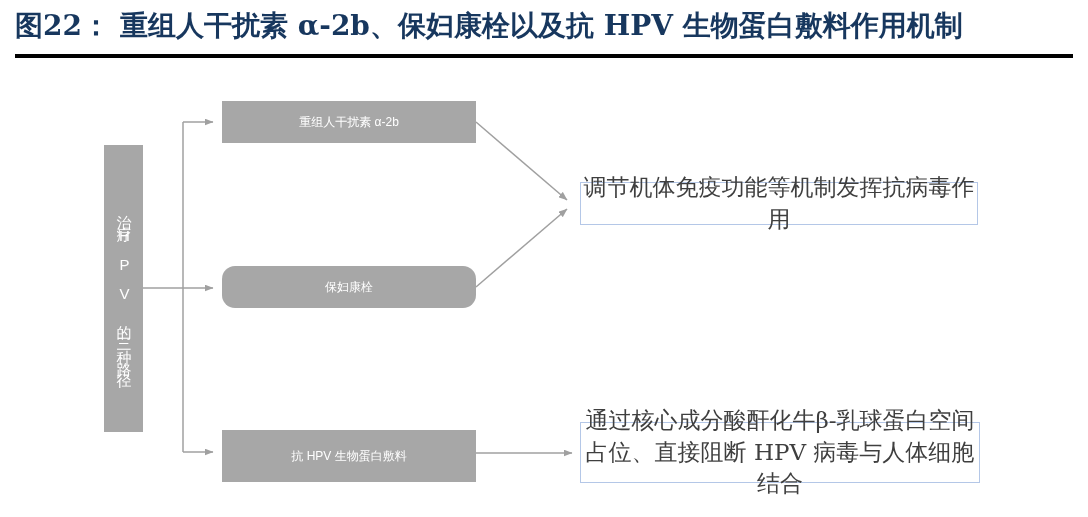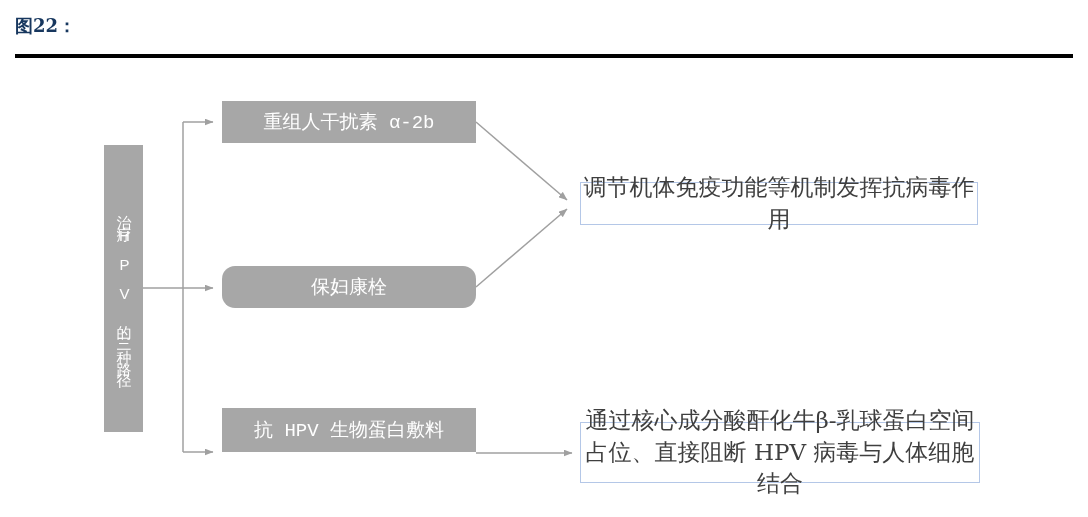--- a/index.html
+++ b/index.html
@@ -19,21 +19,21 @@
   .fig-header {
     position: absolute;
     left: 15px;
     top: 10px;
     display: flex;
     align-items: flex-start;
     gap: 10px;
     color: var(--title-color, #17375e);
     font-family: "DejaVu Serif", "Liberation Serif", serif;
     font-weight: bold;
-    font-size: 18px;
+    font-size: 28px;
     line-height: 32px;
     white-space: nowrap;
   }
   .rule {
     position: absolute;
     left: 15px;
     top: 54px;
     width: 1058px;
     height: 4px;
     background: var(--rule-color, #000000);
@@ -57,26 +57,26 @@
     height: 287px;
     font-size: 15px;
     writing-mode: vertical-rl;
     text-orientation: upright;
     letter-spacing: 12px;
     font-family: "Liberation Sans", sans-serif;
   }
   .path-box {
     left: 222px;
     width: 254px;
-    font-size: 19px;
-    font-family: Liberation Mono, monospace;
+    font-size: 12px;
+    font-family: Liberation Sans, sans-serif;
   }
   .path-a { top: 101px; height: 42px; }
   .path-b { top: 266px; height: 42px; border-radius: 13px; }
-  .path-c { top: 408px; height: 44px; }
+  .path-c { top: 430px; height: 52px; }
 
   .outcome-box {
     position: absolute;
     left: 580px;
     background: #ffffff;
     border: 1px solid var(--outcome-border, #b4c7e7);
     color: var(--outcome-text, #3f3f3f);
     display: flex;
     align-items: center;
     justify-content: center;
@@ -104,20 +104,21 @@
   }
   .arrowhead-fill { fill: var(--connector, #a0a0a0); }
 </style>
 </head>
 <body>
 
 <div class="page">
 
   <header class="fig-header">
     <span>图22：</span>
+    <span>重组人干扰素 α-2b、保妇康栓以及抗 HPV 生物蛋白敷料作用机制</span>
   </header>
 
   <div class="rule"></div>
 
   <div>
 
     <svg class="connectors" viewBox="0 0 1088 517" xmlns="http://www.w3.org/2000/svg">
       <defs>
         <marker id="arrow" markerWidth="9" markerHeight="7" refX="8.5" refY="3.5" orient="auto" markerUnits="userSpaceOnUse">
           <path class="arrowhead-fill" d="M0,0 L9,3.5 L0,7 Z"></path>

